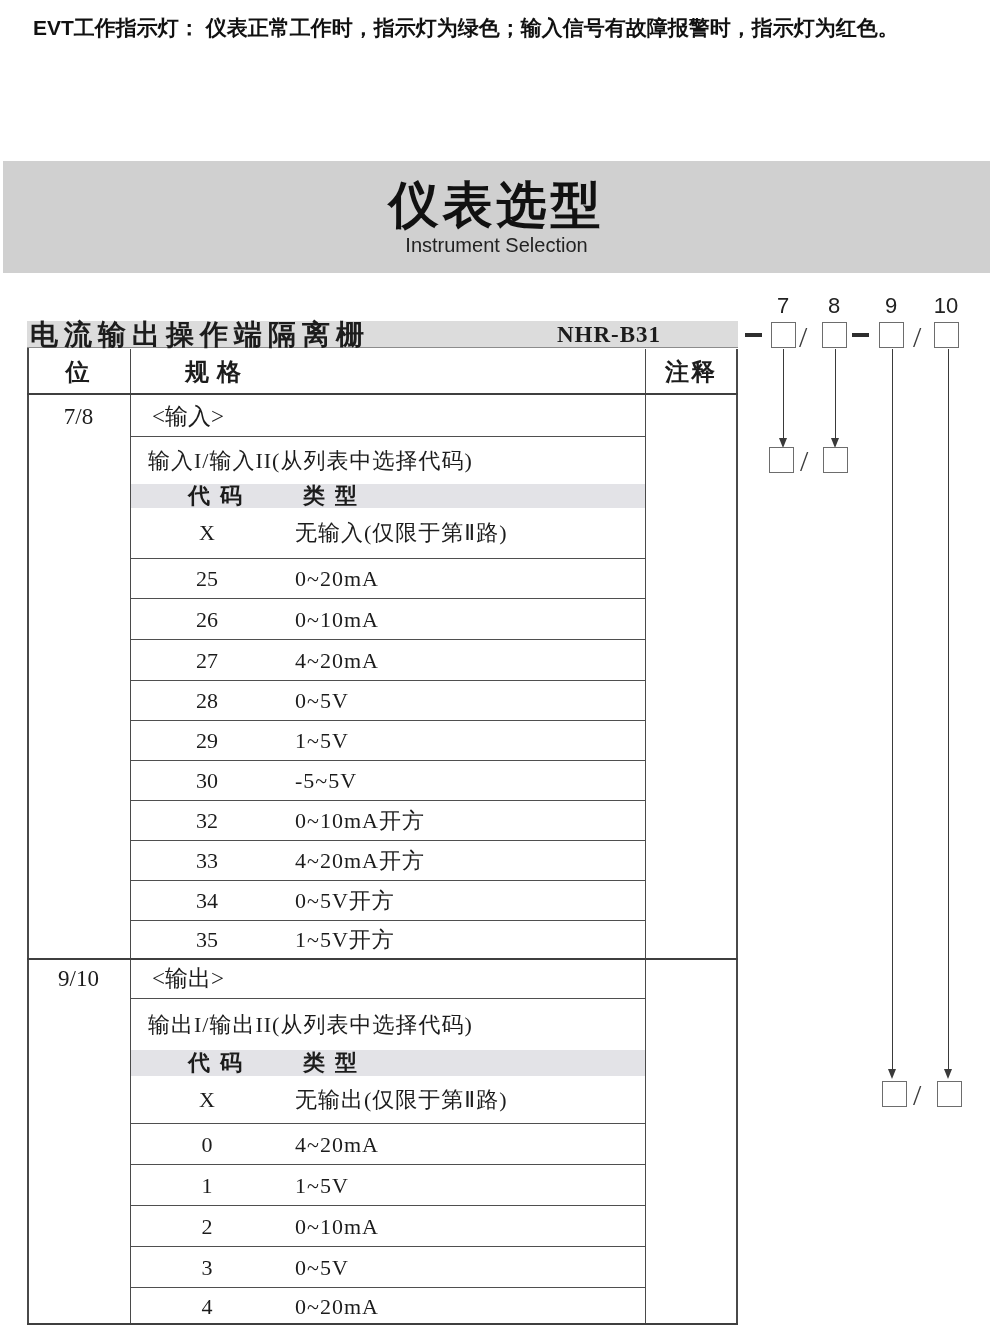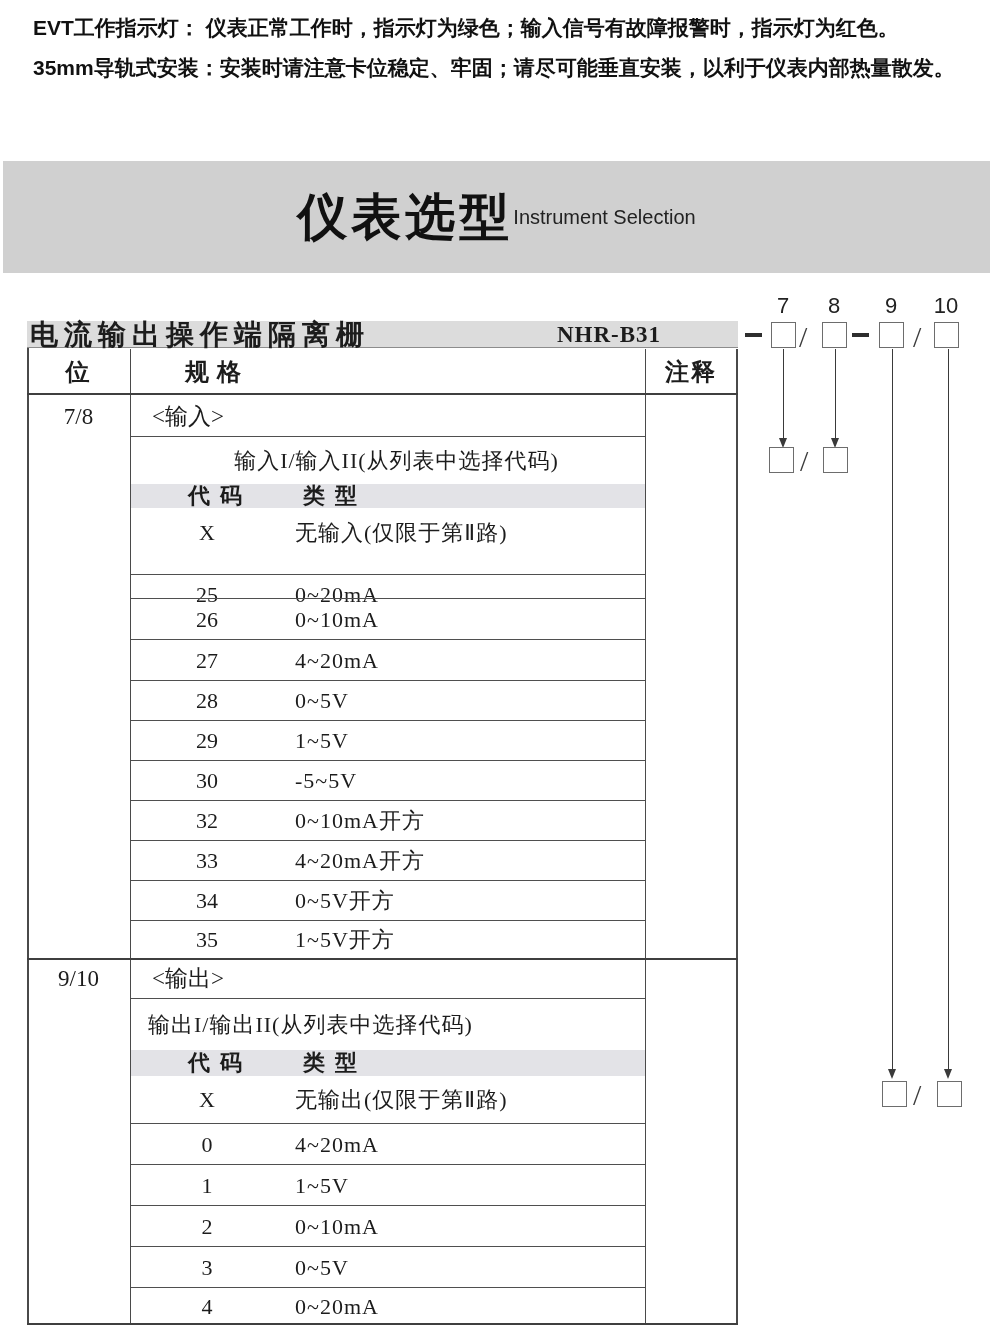--- a/index.html
+++ b/index.html
@@ -3,21 +3,21 @@
 <meta charset="utf-8">
 <style>
   html,body{margin:0;padding:0;background:#fff;}
   #page{position:relative;width:990px;height:1342px;background:#ffffff;overflow:hidden;
         font-family:"Liberation Serif",serif;color:#1c1c1c;}
   
   .note{position:absolute;left:33px;white-space:nowrap;
         font-family:"Liberation Sans",sans-serif;font-weight:bold;font-size:21px;color:#111;}
   
   #banner{position:absolute;left:3px;top:161px;width:987px;height:112px;background:#d0d0d0;
-          display:flex;flex-direction:row;align-items:center;justify-content:center;}
+          display:flex;flex-direction:column;align-items:center;justify-content:center;}
   #banner .title{font-family:"Liberation Sans",sans-serif;font-weight:bold;font-size:50px;
                  letter-spacing:4px;color:#111;line-height:56px;}
   #banner .subtitle{font-family:"Liberation Sans",sans-serif;font-size:20px;color:#222;line-height:24px;}
   
   #product-bar{position:absolute;left:27px;top:321px;width:711px;height:27px;background:#dcdcdc;
                border-bottom:1px solid #8c8c8c;box-sizing:border-box;}
   #product-name{position:absolute;left:3px;top:0;line-height:27px;font-weight:bold;font-size:28px;letter-spacing:6px;white-space:nowrap;}
   #model-number{position:absolute;left:530px;top:0;line-height:27px;font-weight:600;font-size:23px;letter-spacing:1px;}
   
   .vline{position:absolute;background:#4a4a4a;}
@@ -45,21 +45,20 @@
   .arrow-line{position:absolute;width:1px;background:#3a3a3a;}
   .arrow-head{position:absolute;width:0;height:0;border-left:4.5px solid transparent;
               border-right:4.5px solid transparent;border-top:10px solid #3a3a3a;}
 </style>
 </head>
 <body>
 
 <div id="page">
 
   <div class="note" style="top:14px;">EVT工作指示灯： 仪表正常工作时，指示灯为绿色；输入信号有故障报警时，指示灯为红色。</div>
-  <div class="note" style="top:54px;">35mm导轨式安装：安装时请注意卡位稳定、牢固；请尽可能垂直安装，以利于仪表内部热量散发。</div>
 
   <div id="banner">
     <div class="title">仪表选型</div>
     <div class="subtitle">Instrument Selection</div>
   </div>
 
   <div id="product-bar">
     <span id="product-name">电流输出操作端隔离栅</span>
     <span id="model-number">NHR-B31</span>
   </div>
@@ -71,21 +70,21 @@
   <div class="hline" style="left:27px;top:393px;width:711px;height:2px;"></div>
   <div class="hline" style="left:27px;top:958px;width:711px;height:2px;"></div>
   <div class="hline" style="left:27px;top:1323px;width:711px;height:2px;"></div>
 
   <div class="th" style="left:27px;width:103px;text-align:center;letter-spacing:2px;">位</div>
   <div class="th" style="left:185px;letter-spacing:8px;">规格</div>
   <div class="th" style="left:645px;width:92px;text-align:center;letter-spacing:2px;">注释</div>
 
   <div class="bit-label" style="top:397px;height:39px;line-height:39px;">7/8</div>
   <div class="group-label" style="top:397px;height:39px;line-height:39px;">&lt;输入&gt;</div>
-  <div class="group-desc" style="top:436px;height:48px;line-height:48px;text-align:center;">输入I/输入II(从列表中选择代码)</div>
+  <div class="group-desc" style="top:436px;height:48px;line-height:48px;">输入I/输入II(从列表中选择代码)</div>
   <div class="code-band" style="top:484px;height:24px;">
     <span class="code-h" style="line-height:24px;">代码</span>
     <span class="type-h" style="line-height:24px;">类型</span>
   </div>
 
   <div class="bit-label" style="top:960px;height:38px;line-height:38px;">9/10</div>
   <div class="group-label" style="top:960px;height:38px;line-height:38px;text-align:right;">&lt;输出&gt;</div>
   <div class="group-desc" style="top:998px;height:64px;line-height:52px;">输出I/输出II(从列表中选择代码)</div>
   <div class="code-band" style="top:1050px;height:26px;">
     <span class="code-h" style="line-height:26px;">代码</span>
@@ -122,21 +121,21 @@
   <div class="sel-box" style="left:823px;top:447px;"></div>
 
   <div class="sel-box" style="left:882px;top:1081px;"></div>
   <div class="slash" style="left:913px;top:1078px;">/</div>
   <div class="sel-box" style="left:937px;top:1081px;"></div>
 
 <div class="spec-row" style="top: 508px; height: 50px; line-height: 50px;">
       <span class="code-cell">X</span>
       <span class="type-cell">无输入(仅限于第Ⅱ路)</span>
     </div>
-    <div class="spec-row lined" style="top: 558px; height: 40px; line-height: 40px; margin-top: 16px;">
+    <div class="spec-row lined" style="top: 558px; height: 40px; line-height: 40px;">
       <span class="code-cell">25</span>
       <span class="type-cell">0~20mA</span>
     </div>
     <div class="spec-row lined" style="top: 598px; height: 41px; line-height: 41px;">
       <span class="code-cell">26</span>
       <span class="type-cell">0~10mA</span>
     </div>
     <div class="spec-row lined" style="top: 639px; height: 41px; line-height: 41px;">
       <span class="code-cell">27</span>
       <span class="type-cell">4~20mA</span>

